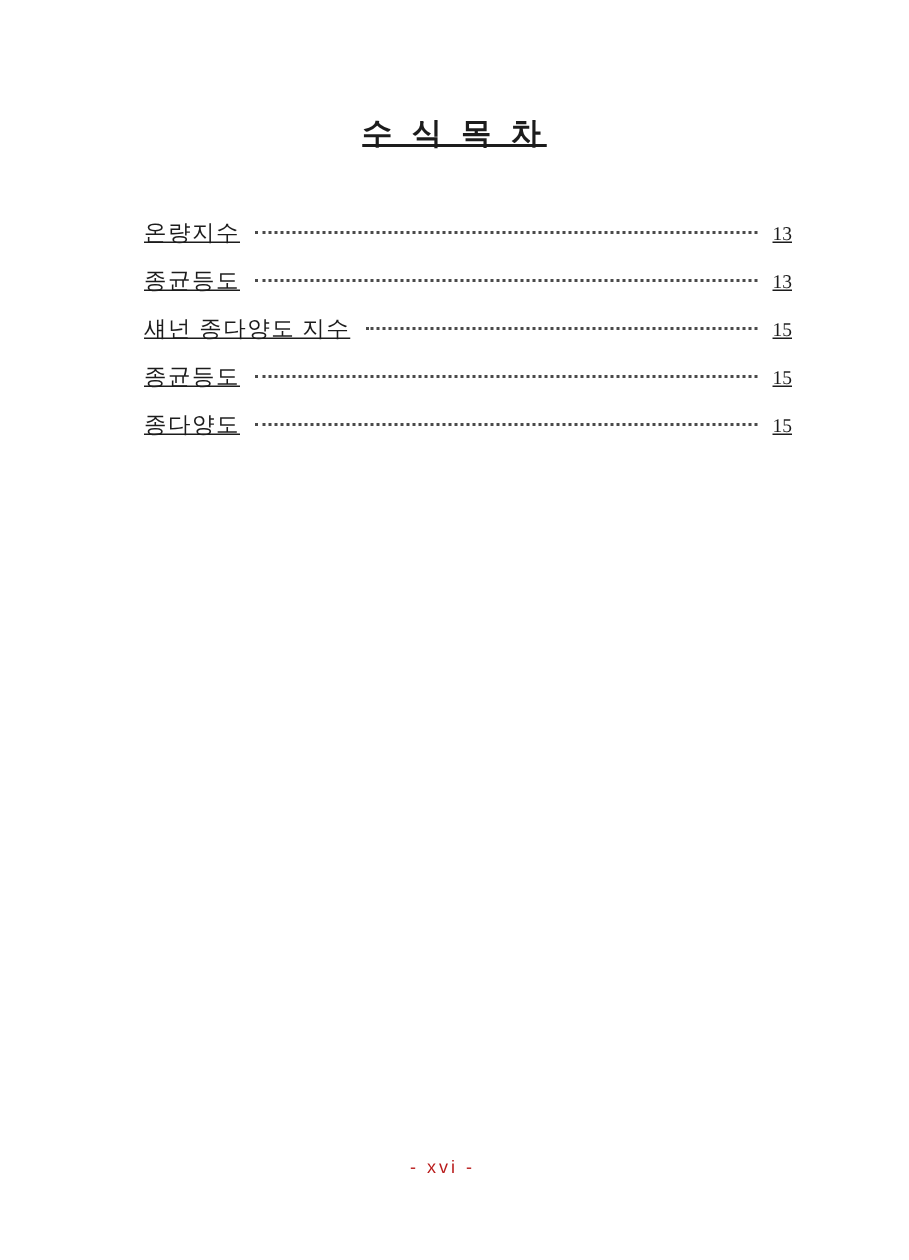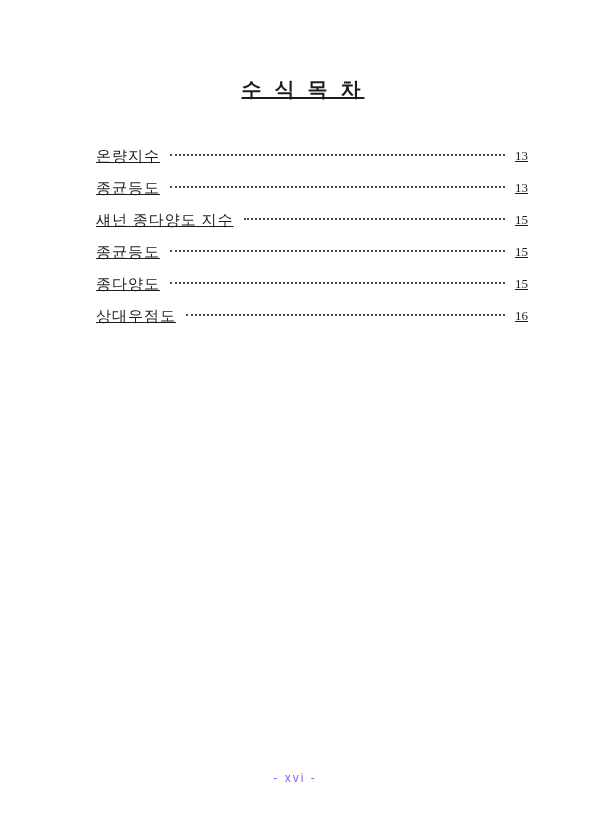--- a/index.html
+++ b/index.html
@@ -60,21 +60,21 @@
   }
   .footer {
     position: absolute;
     top: 771px;
     left: 0;
     right: 16px;
     text-align: center;
     font-family: "Liberation Sans", "DejaVu Sans", sans-serif;
     font-size: 12px;
     letter-spacing: 2px;
-    color: #8b5cf6;
+    color: #b91c1c;
   }
 </style>
 </head>
 <body>
 
 <div class="page">
 
   <h1 class="doc-title">수 식 목 차</h1>
 
   <div class="toc">
@@ -102,23 +102,18 @@
       <span class="toc-leader"></span>
       <span class="toc-page">15</span>
     </div>
 
     <div class="toc-row">
       <span class="toc-label">종다양도</span>
       <span class="toc-leader"></span>
       <span class="toc-page">15</span>
     </div>
 
-    <div class="toc-row">
-      <span class="toc-label">상대우점도</span>
-      <span class="toc-leader"></span>
-      <span class="toc-page">16</span>
-    </div>
 
   </div>
 
   <div class="footer">- xvi -</div>
 
 </div>
 
 </body></html>

